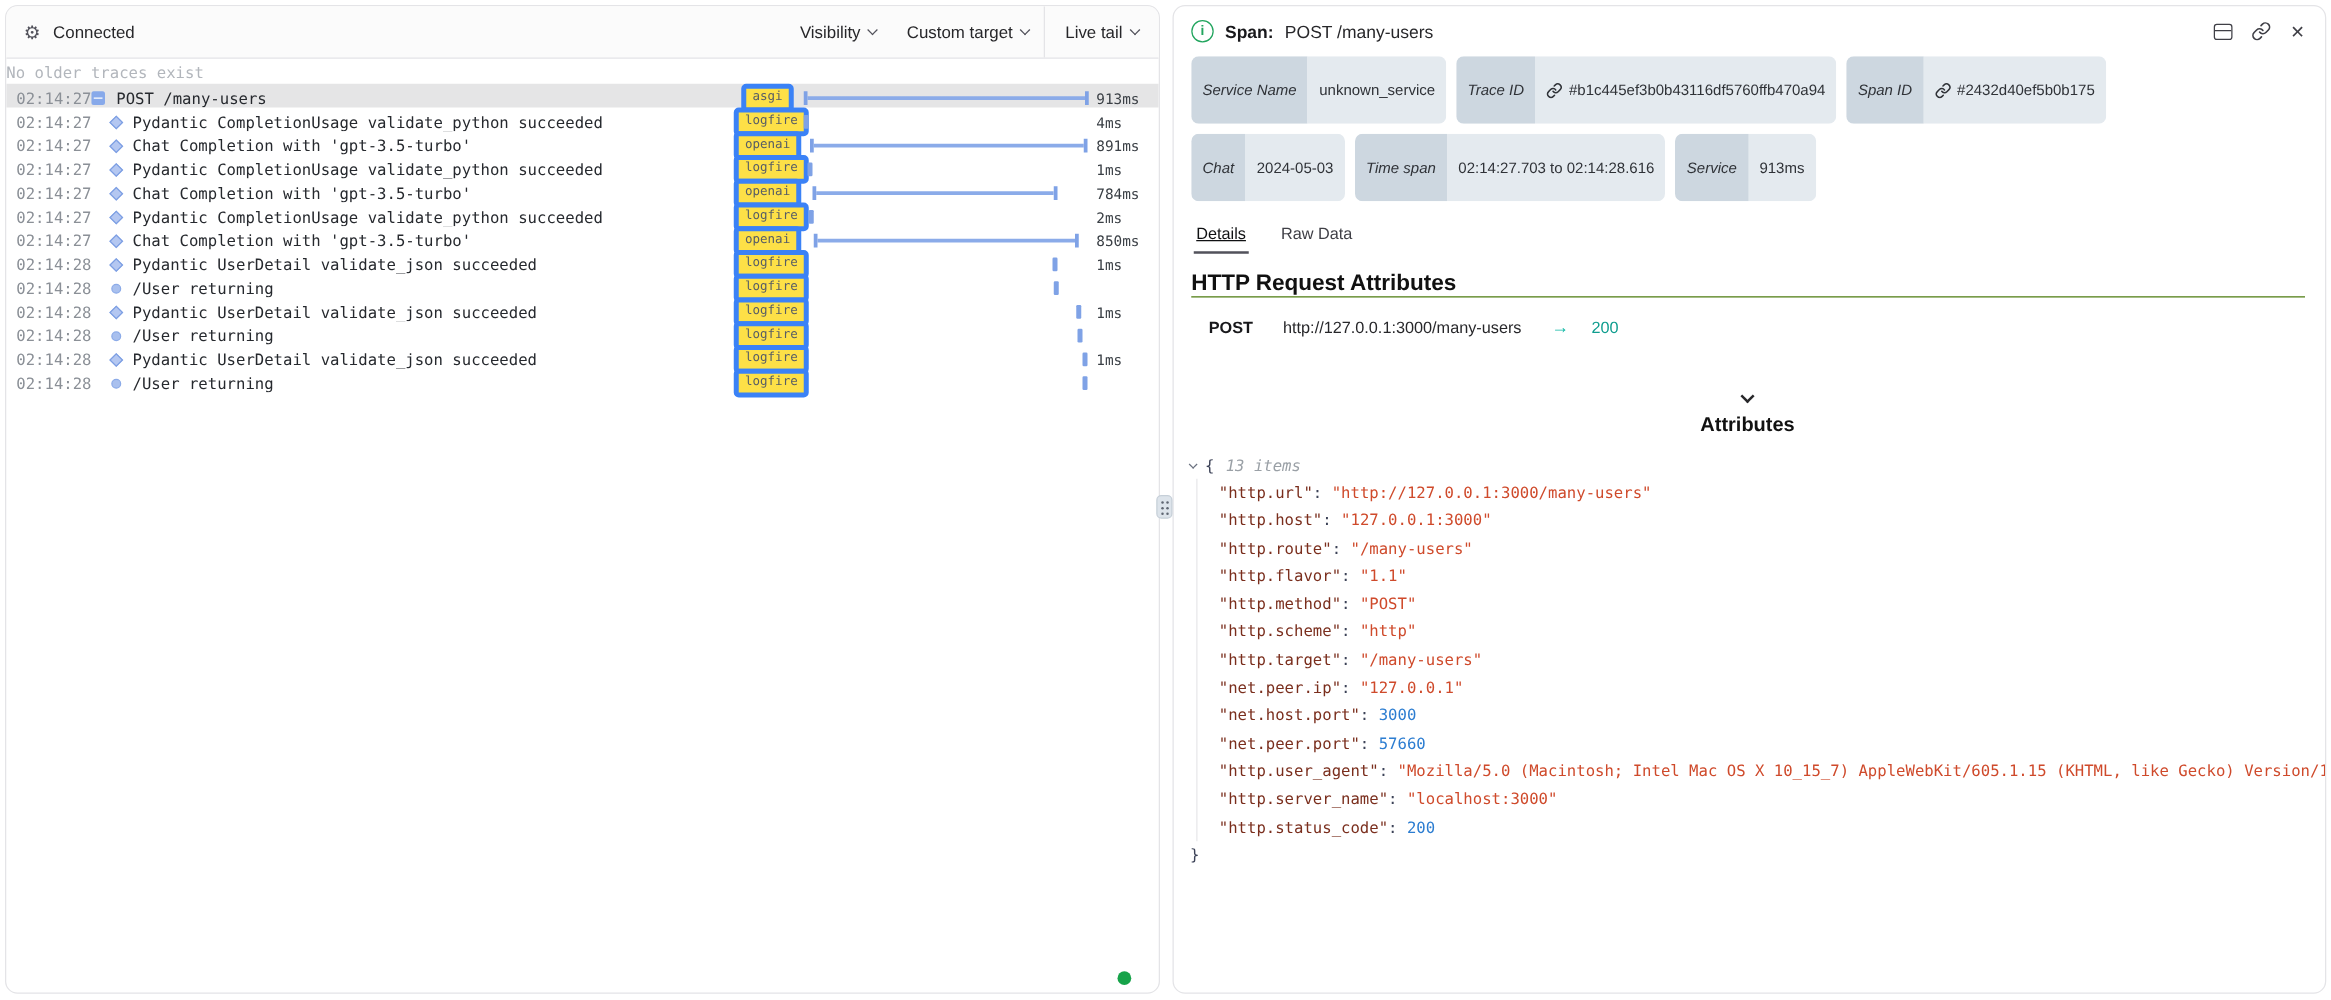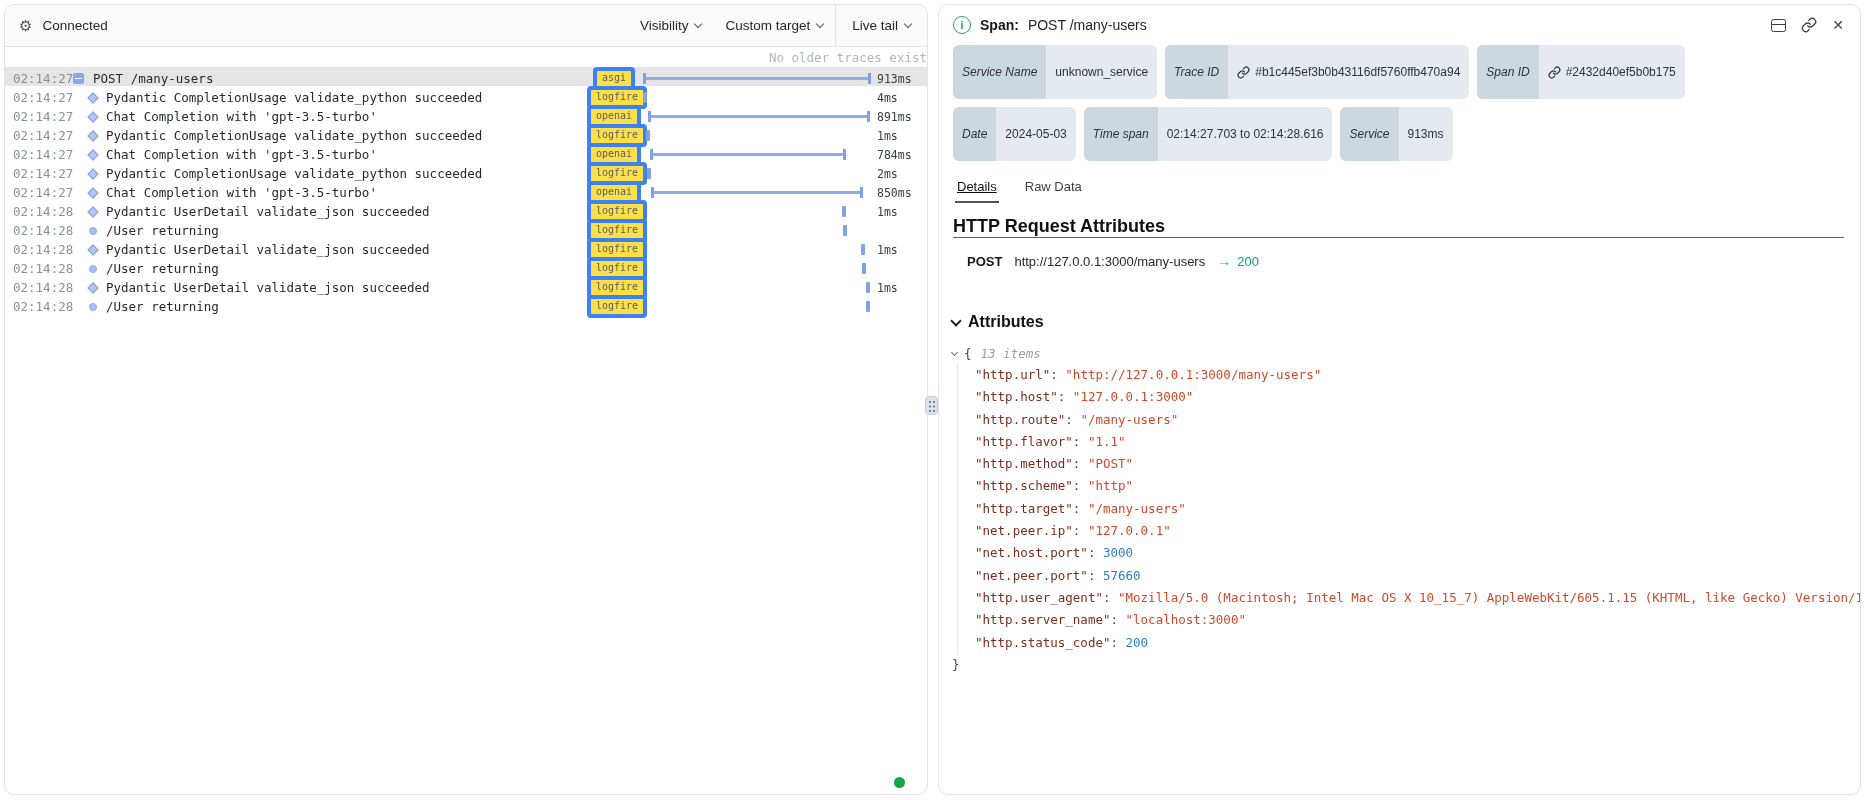--- a/index.html
+++ b/index.html
@@ -18,21 +18,21 @@
   .tb-right { margin-left:auto; display:flex; align-items:center; height:100%; }
   .tb-drop { display:flex; align-items:center; padding:0 12px; cursor:pointer; }
   .chev { display:inline-block; width:6px; height:6px; border-right:1.5px solid #52525b;
     border-bottom:1.5px solid #52525b; transform:rotate(45deg); margin-left:7px; margin-top:-4px; }
   .live-tail { display:flex; align-items:center; height:100%; padding:0 16px;
     border-left:1px solid #e4e4e7; cursor:pointer; }
 
   
   .trace-area { position:relative; height:748px;
     font-family:"DejaVu Sans Mono","Liberation Mono",monospace; }
-  .empty-notice { text-align:right; font-size:12.5px; color:#b2b6bc; padding:3px 0 2px; }
+  .empty-notice { text-align:left; font-size:12.5px; color:#b2b6bc; padding:3px 0 2px; }
   .trow { display:grid; grid-template-columns:60px 1fr 48px 236px 50px; align-items:center;
     height:19px; padding-left:8px; padding-right:6px; font-size:12.5px; cursor:pointer; }
   .trow.sel { background:#e5e5e6; }
   .t-time { color:#8b9097; }
   .t-label { display:flex; align-items:center; overflow:hidden; white-space:nowrap; color:#26292e; }
   .t-label.ind { padding-left:16px; }
   .ic { flex:none; margin-right:9px; }
   .ic-diamond { width:8px; height:8px; background:#b4c7f1; border:1px solid #7d9fe3; transform:rotate(45deg); }
   .ic-dot { width:8px; height:8px; background:#a9c0ee; border:1px solid #8cabe8; border-radius:50%; }
   .ic-collapse { width:11px; height:11px; background:#87a9ea; border-radius:2px; position:relative; }
@@ -71,28 +71,28 @@
   .meta { display:inline-flex; border-radius:6px; overflow:hidden; font-size:12px; white-space:nowrap; }
   .meta-label { background:#cdd7e0; padding:20px 9px; font-style:italic; color:#2f3237; }
   .meta-value { background:#e4eaef; padding:4px 9px; display:inline-flex; align-items:center; gap:5px; color:#2f3237; }
 
   .tabs { display:flex; gap:24px; padding:0 16px; margin-top:12px; font-size:13px; }
   .tab { padding:6px 2px 7px; color:#3f3f46; cursor:pointer; }
   .tab.active { color:#101113; border-bottom:2px solid #52525b;text-decoration:underline; }
 
   .section-title { font-size:18px; font-weight:bold; color:#111; margin:13px 16px 0 14px;
     border-bottom:1px solid #4d7c0f; }
-  .request-row { display:flex; align-items:center; gap:12px; padding:15px 16px 0 28px; font-size:13px; }
+  .request-row { display:flex; align-items:center; gap:24px; padding:15px 16px 0 28px; font-size:13px; }
   .req-method { font-weight:bold; color:#18181b; }
   .req-url { color:#27272a; }
   .req-arrow { color:#14b8a6; font-size:14px; margin-right:-6px; }
   .req-status { color:#0f9d8f; }
 
   .attr-head { display:flex; align-items:center; gap:8px; margin:44px 16px 11px 13px;
-    font-size:16px; font-weight:bold; color:#111; cursor:pointer; }
+    font-size:16px; font-weight:bold; color:#111; cursor:pointer;flex-direction:column; }
   .chev-lg { width:8px; height:8px; border-width:2px; border-color:#27272a; margin:0 0 3px; }
 
   .json-block { font-family:"DejaVu Sans Mono","Liberation Mono",monospace; font-size:12.5px;
     color:#3c4257; padding:0 16px 14px 13px; }
   .json-root { display:flex; align-items:center; height:22px; cursor:pointer; }
   .chev-sm { width:5px; height:5px; border-color:#6b7280; margin:0 7px 2px 0; }
   .json-items { font-style:italic; color:#9aa0a6; margin-left:9px; }
   .json-body { margin-left:5px; border-left:1px solid #e7e8ea; padding-left:17px; }
   .json-line { height:22.3px; line-height:22.3px; white-space:nowrap; }
   .j-key { color:#7a2e1d; }
@@ -333,21 +333,21 @@
         <span class="meta-label">Span ID</span>
         <span class="meta-value">
           <svg width="13" height="13" viewBox="0 0 24 24" fill="none" stroke="#2f3237" stroke-width="2.2" stroke-linecap="round" stroke-linejoin="round">
             <path d="M10 13a5 5 0 0 0 7.54.54l3-3a5 5 0 0 0-7.07-7.07l-1.72 1.71"></path>
             <path d="M14 11a5 5 0 0 0-7.54-.54l-3 3a5 5 0 0 0 7.07 7.07l1.71-1.71"></path>
           </svg>
           <span>#2432d40ef5b0b175</span>
         </span>
       </span>
       <span class="meta">
-        <span class="meta-label">Date</span>
+        <span class="meta-label">Chat</span>
         <span class="meta-value">
           <span>2024-05-03</span>
         </span>
       </span>
       <span class="meta">
         <span class="meta-label">Time span</span>
         <span class="meta-value">
           <span>02:14:27.703 to 02:14:28.616</span>
         </span>
       </span>

